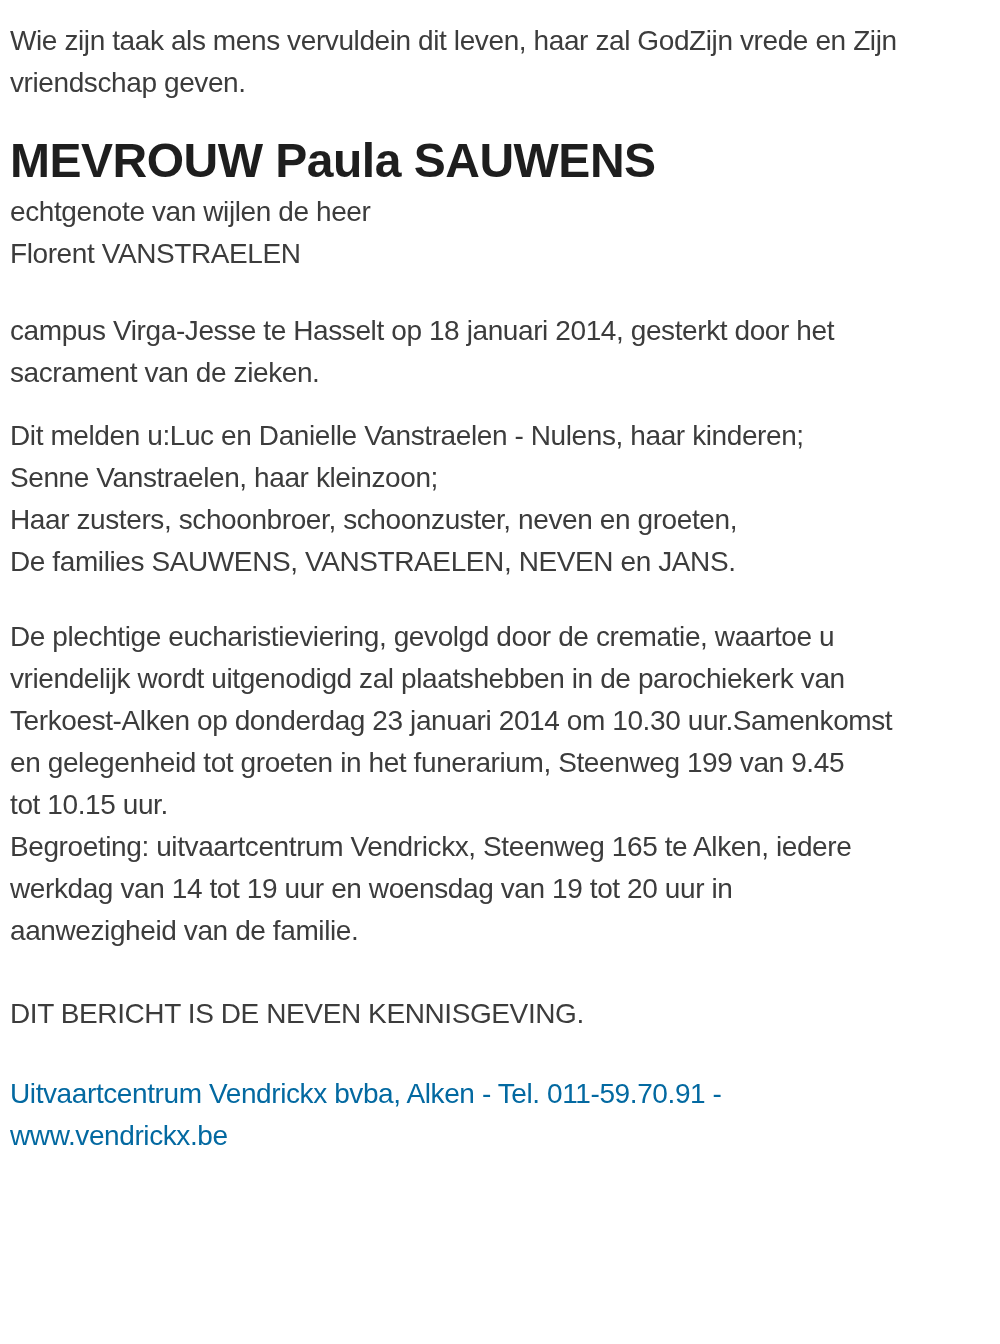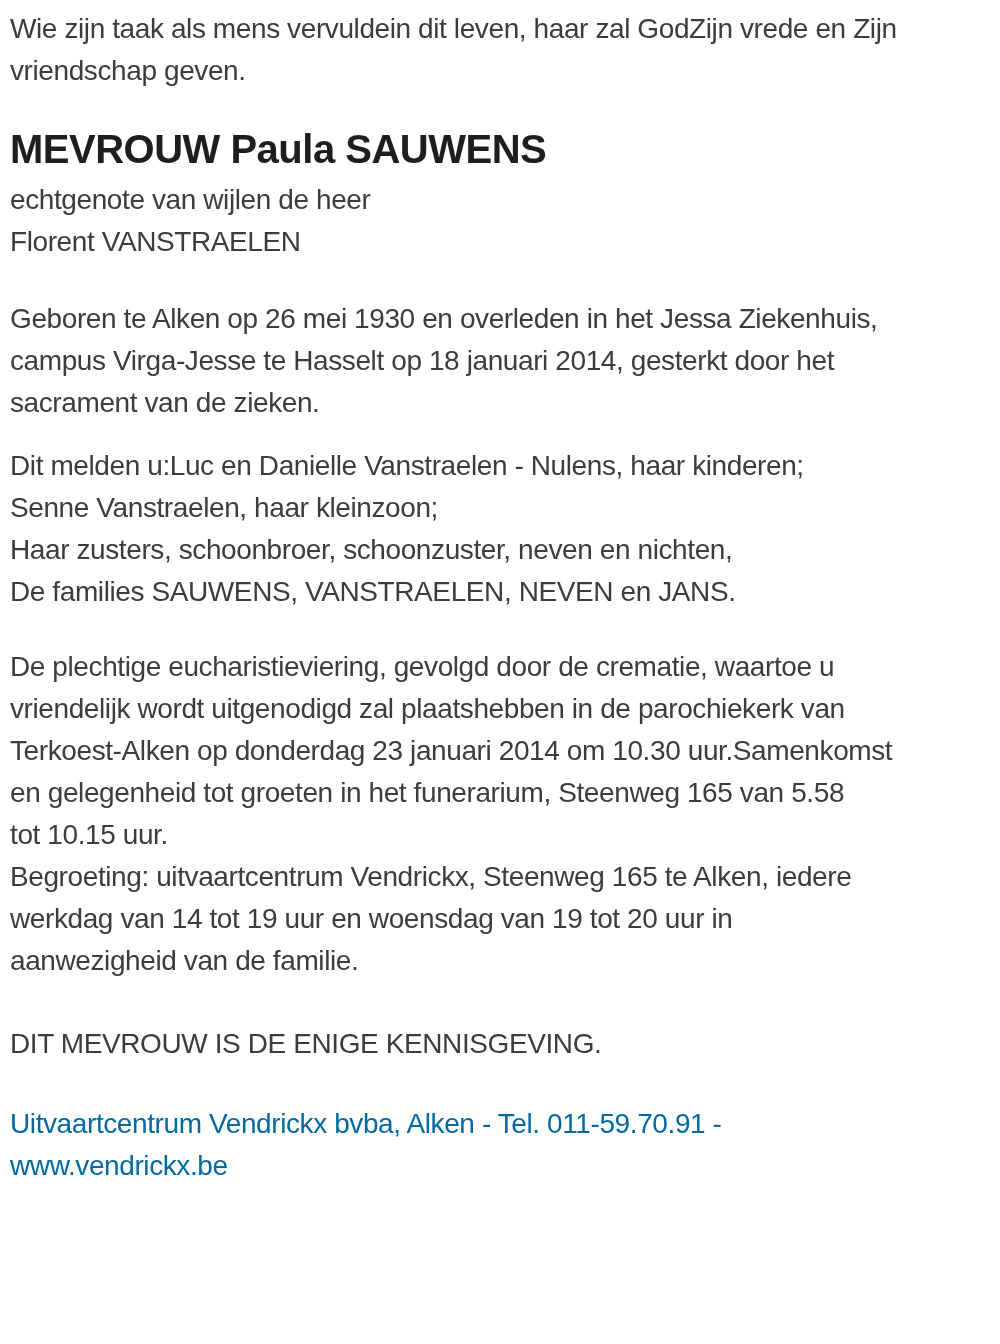--- a/index.html
+++ b/index.html
@@ -11,29 +11,29 @@
     width: 1000px;
     height: 1344px;
     overflow: hidden;
     font-family: "Liberation Sans", "DejaVu Sans", sans-serif;
     color: #3c3c3c;
     font-size: 28px;
     line-height: 42px;
     letter-spacing: -0.4px;
   }
   .doc {
-    padding: 8px 8px 0 10px;
+    padding: 20px 8px 0 10px;
   }
   .line {
     white-space: nowrap;
   }
   .epitaph { margin: 0; }
   .name-heading {
     margin-top: 33px;
-    font-size: 40px;
+    font-size: 48px;
     line-height: 48px;
     font-weight: bold;
     color: #1e1e1e;
     letter-spacing: -0.5px;
     white-space: nowrap;
   }
   .relations { margin-top: 6px; }
   .life { margin-top: 35px; }
   .announcers { margin-top: 21px; }
   .service { margin-top: 33px; }
@@ -57,48 +57,47 @@
   </div>
 
   <div class="name-heading">MEVROUW Paula SAUWENS</div>
 
   <div class="relations">
     <div class="line">echtgenote van wijlen de heer</div>
     <div class="line">Florent VANSTRAELEN</div>
   </div>
 
   <div class="life">
-    <div class="line">Geboren te Alken op 26 mei 1930 en overleden in het Jessa Ziekenhuis,</div>
     <div class="line">campus Virga-Jesse te Hasselt op 18 januari 2014, gesterkt door het</div>
     <div class="line">sacrament van de zieken.</div>
   </div>
 
   <div class="announcers">
     <div class="line">Dit melden u:Luc en Danielle Vanstraelen - Nulens, haar kinderen;</div>
     <div class="line">Senne Vanstraelen, haar kleinzoon;</div>
-    <div class="line">Haar zusters, schoonbroer, schoonzuster, neven en nichten,</div>
+    <div class="line">Haar zusters, schoonbroer, schoonzuster, neven en groeten,</div>
     <div class="line">De families SAUWENS, VANSTRAELEN, NEVEN en JANS.</div>
   </div>
 
   <div class="service">
     <div class="line">De plechtige eucharistieviering, gevolgd door de crematie, waartoe u</div>
     <div class="line">vriendelijk wordt uitgenodigd zal plaatshebben in de parochiekerk van</div>
     <div class="line">Terkoest-Alken op donderdag 23 januari 2014 om 10.30 uur.Samenkomst</div>
-    <div class="line">en gelegenheid tot groeten in het funerarium, Steenweg 165 van 5.58</div>
+    <div class="line">en gelegenheid tot groeten in het funerarium, Steenweg 199 van 9.45</div>
     <div class="line">tot 10.15 uur.</div>
   </div>
 
   <div class="greeting">
     <div class="line">Begroeting: uitvaartcentrum Vendrickx, Steenweg 165 te Alken, iedere</div>
     <div class="line">werkdag van 14 tot 19 uur en woensdag van 19 tot 20 uur in</div>
     <div class="line">aanwezigheid van de familie.</div>
   </div>
 
 
 
-  <div class="notice line">DIT MEVROUW IS DE ENIGE KENNISGEVING.</div>
+  <div class="notice line">DIT BERICHT IS DE NEVEN KENNISGEVING.</div>
 
   <div class="footer">
     <div class="line">Uitvaartcentrum Vendrickx bvba, Alken - Tel. 011-59.70.91 -</div>
     <div class="line">www.vendrickx.be</div>
   </div>
 
 </div>
 
 </body></html>

